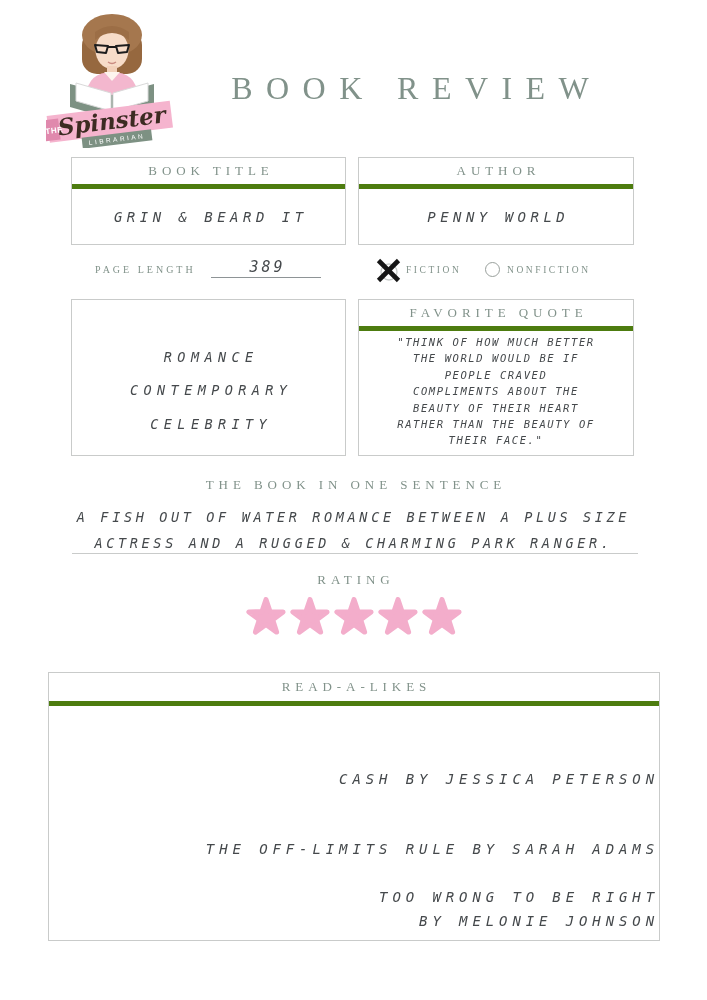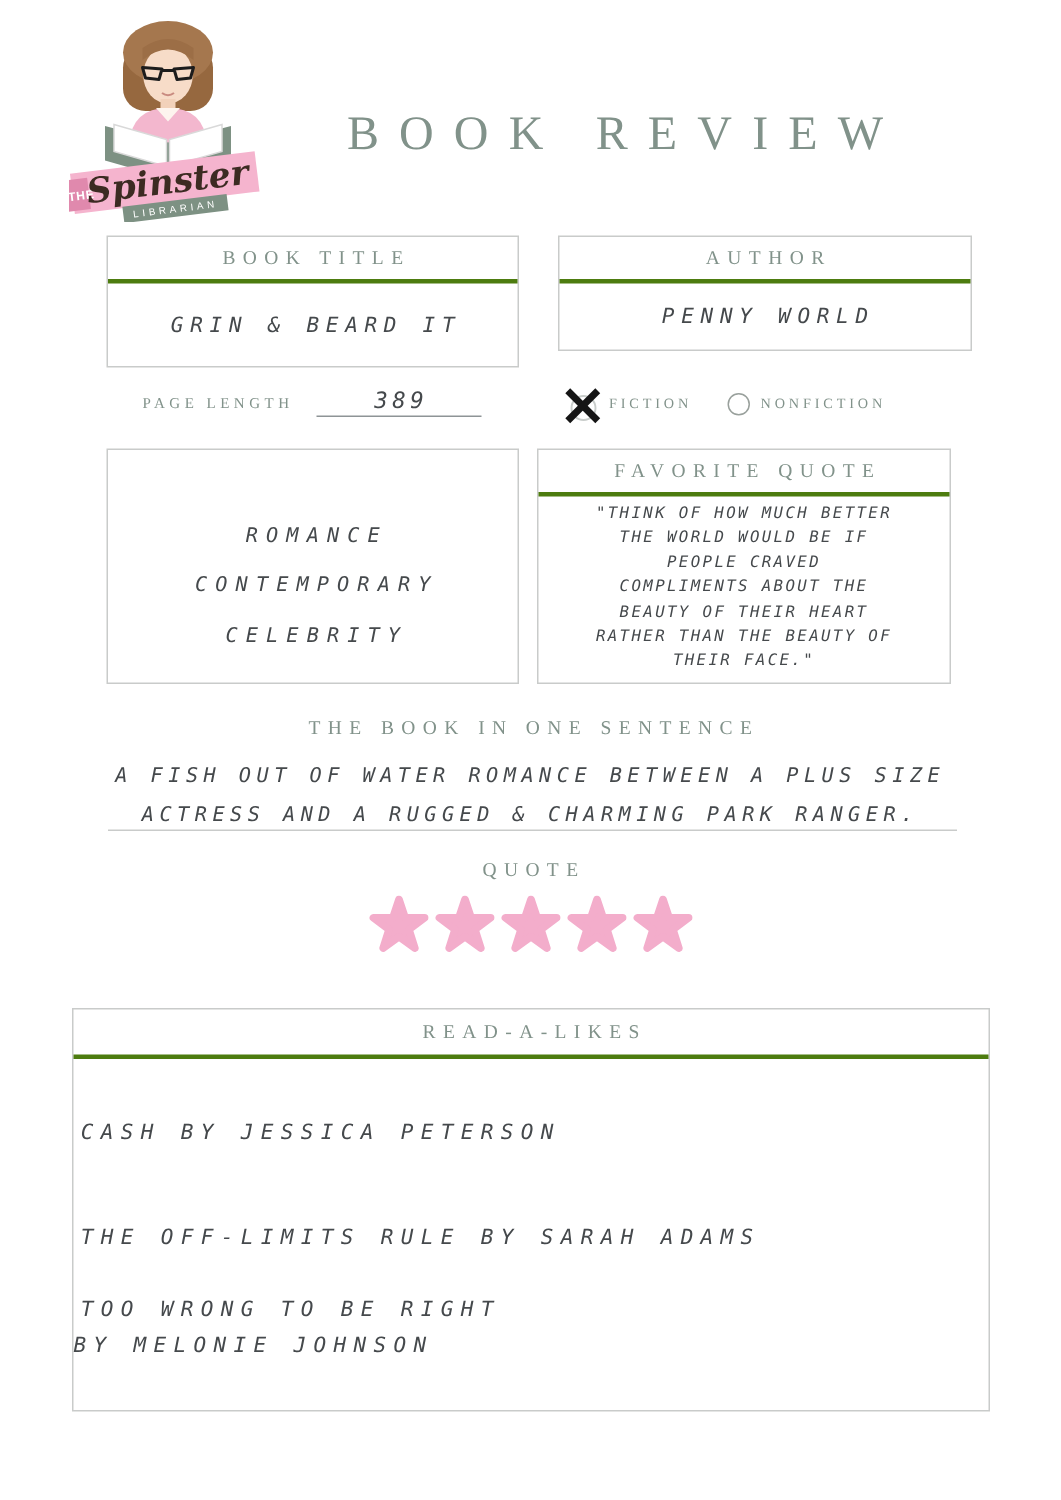--- a/index.html
+++ b/index.html
@@ -21,26 +21,26 @@
   }
   .abs { position:absolute; }
 
   .main-title {
     top:70px; left:170px; width:480px; text-align:center;
     font-size:32px; letter-spacing:.42em; text-indent:.42em;
   }
 
   .fbox { position:absolute; border:1px solid #c9cbca; background:#fff; }
   .fbox .fbox-header {
-    height:31px; border-bottom:3px solid #4d7c0f;
+    height:31px; border-bottom:5px solid #4d7c0f;
     display:flex; align-items:center; justify-content:center;
     font-size:13px; letter-spacing:.38em; text-indent:.38em;
   }
   .box-title    { left:71px;  top:157px; width:275px; height:88px; }
-  .box-author   { left:358px; top:157px; width:276px; height:77px;margin-left:14px; }
+  .box-author   { left:358px; top:157px; width:276px; height:88px; }
   .fbox .fbox-value {
     position:absolute; top:31px; bottom:0; left:0; right:0;
     display:flex; align-items:center; justify-content:center;
     font-size:14px; letter-spacing:.32em; text-indent:.32em; text-align:center;
   }
 
   .pl-label { top:264px; left:95px; font-size:10px; letter-spacing:.3em; }
   .pl-line  { top:255px; left:211px; width:110px; height:23px;
               border-bottom:1.5px solid #8e9496; text-align:center; }
   .pl-value { position:absolute; bottom:1px; left:0; right:0;
@@ -74,23 +74,23 @@
   .sentence-rule  { top:553px; left:72px; width:566px; height:1px; background:#c9cbca; }
 
   .rating-label { top:572px; left:0; width:707px; text-align:center;
                   font-size:13px; letter-spacing:.38em; text-indent:.38em; }
   .stars-row { top:597px; left:0; width:707px; display:flex;
                justify-content:center; gap:4px; }
   .star { width:40px; height:40px; }
 
   .box-readalikes { left:48px; top:672px; width:612px; height:269px; }
   .box-readalikes .fbox-header { height:33px; }
-  .ra-item { position:absolute; left:0; right:0; text-align:left;
+  .ra-item { position:absolute; left:0; right:0; text-align:right;
              font-size:14px; letter-spacing:.35em; text-indent:.35em;
-             line-height:24px; white-space:pre-line; }
+             line-height:24px; white-space:pre-line;margin-top:24px; }
   .ra-0 { top:70px; } .ra-1 { top:140px; } .ra-2 { top:188px; }
 
   .logo { top:8px; left:46px; width:132px; height:140px; }
 </style>
 </head>
 <body>
 
 <div class="page">
 
   <svg class="abs logo" viewBox="0 0 132 140" xmlns="http://www.w3.org/2000/svg">
@@ -172,21 +172,21 @@
 BEAUTY OF THEIR HEART
 RATHER THAN THE BEAUTY OF
 THEIR FACE."</div>
   </div>
 
   <div class="abs serif-h sentence-label">THE BOOK IN ONE SENTENCE</div>
   <div class="abs hand sentence-text">A FISH OUT OF WATER ROMANCE BETWEEN A PLUS SIZE
 ACTRESS AND A RUGGED &amp; CHARMING PARK RANGER.</div>
   <div class="abs sentence-rule"></div>
 
-  <div class="abs serif-h rating-label">QUOTE</div>
+  <div class="abs serif-h rating-label">RATING</div>
   <div class="abs stars-row">
       <svg class="star" viewBox="0 0 40 40">
         <path d="M20 2.5 L24.1 14.8 L37.1 14.9 L26.7 22.7 L30.6 35.1 L20 27.5 L9.4 35.1 L13.3 22.7 L2.9 14.9 L15.9 14.8 Z" fill="#f3adcb" stroke="#f3adcb" stroke-width="5" stroke-linejoin="round"></path>
       </svg>
       <svg class="star" viewBox="0 0 40 40">
         <path d="M20 2.5 L24.1 14.8 L37.1 14.9 L26.7 22.7 L30.6 35.1 L20 27.5 L9.4 35.1 L13.3 22.7 L2.9 14.9 L15.9 14.8 Z" fill="#f3adcb" stroke="#f3adcb" stroke-width="5" stroke-linejoin="round"></path>
       </svg>
       <svg class="star" viewBox="0 0 40 40">
         <path d="M20 2.5 L24.1 14.8 L37.1 14.9 L26.7 22.7 L30.6 35.1 L20 27.5 L9.4 35.1 L13.3 22.7 L2.9 14.9 L15.9 14.8 Z" fill="#f3adcb" stroke="#f3adcb" stroke-width="5" stroke-linejoin="round"></path>
       </svg>

